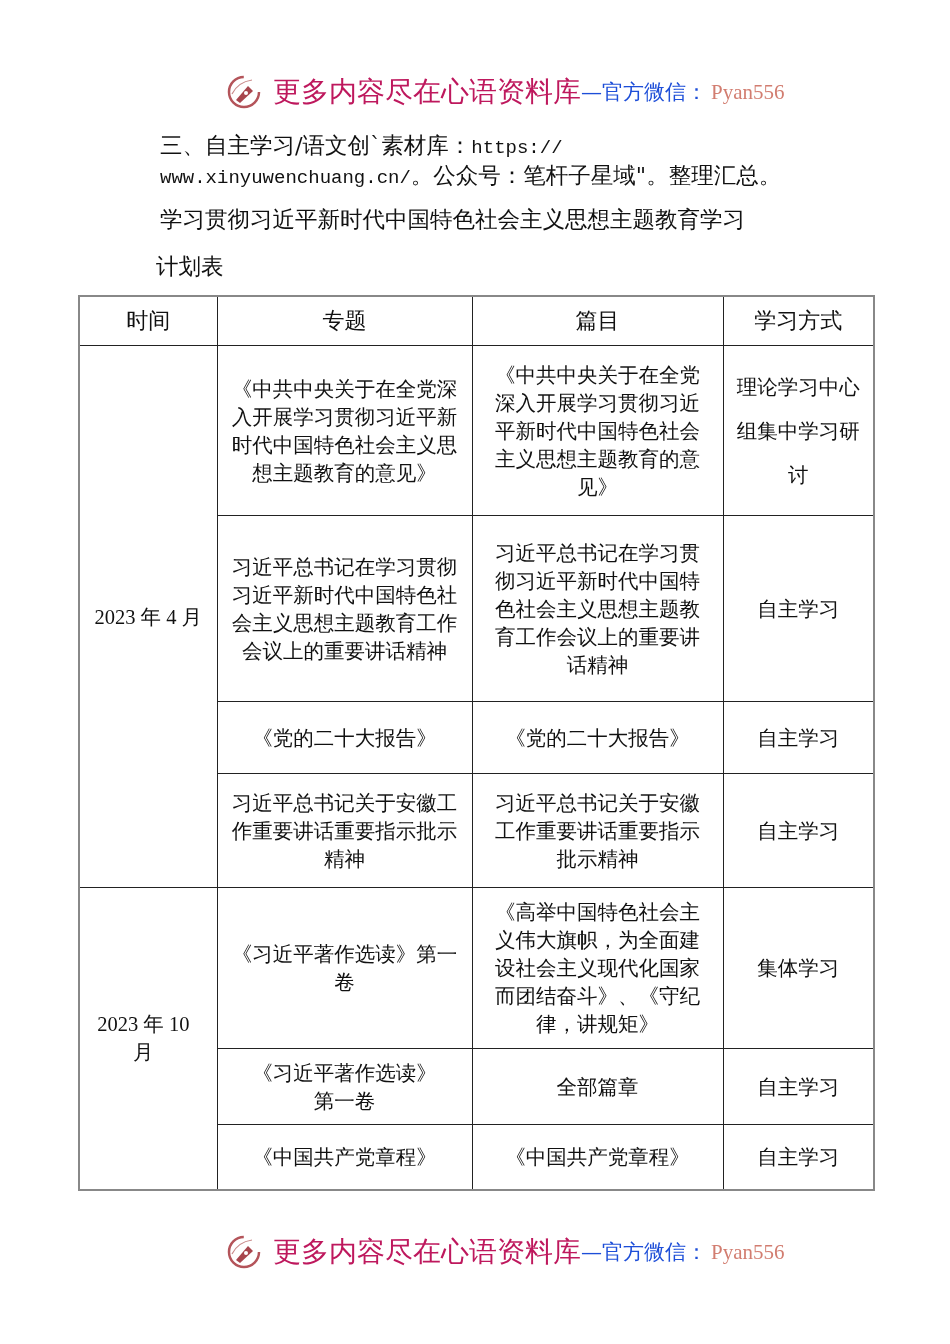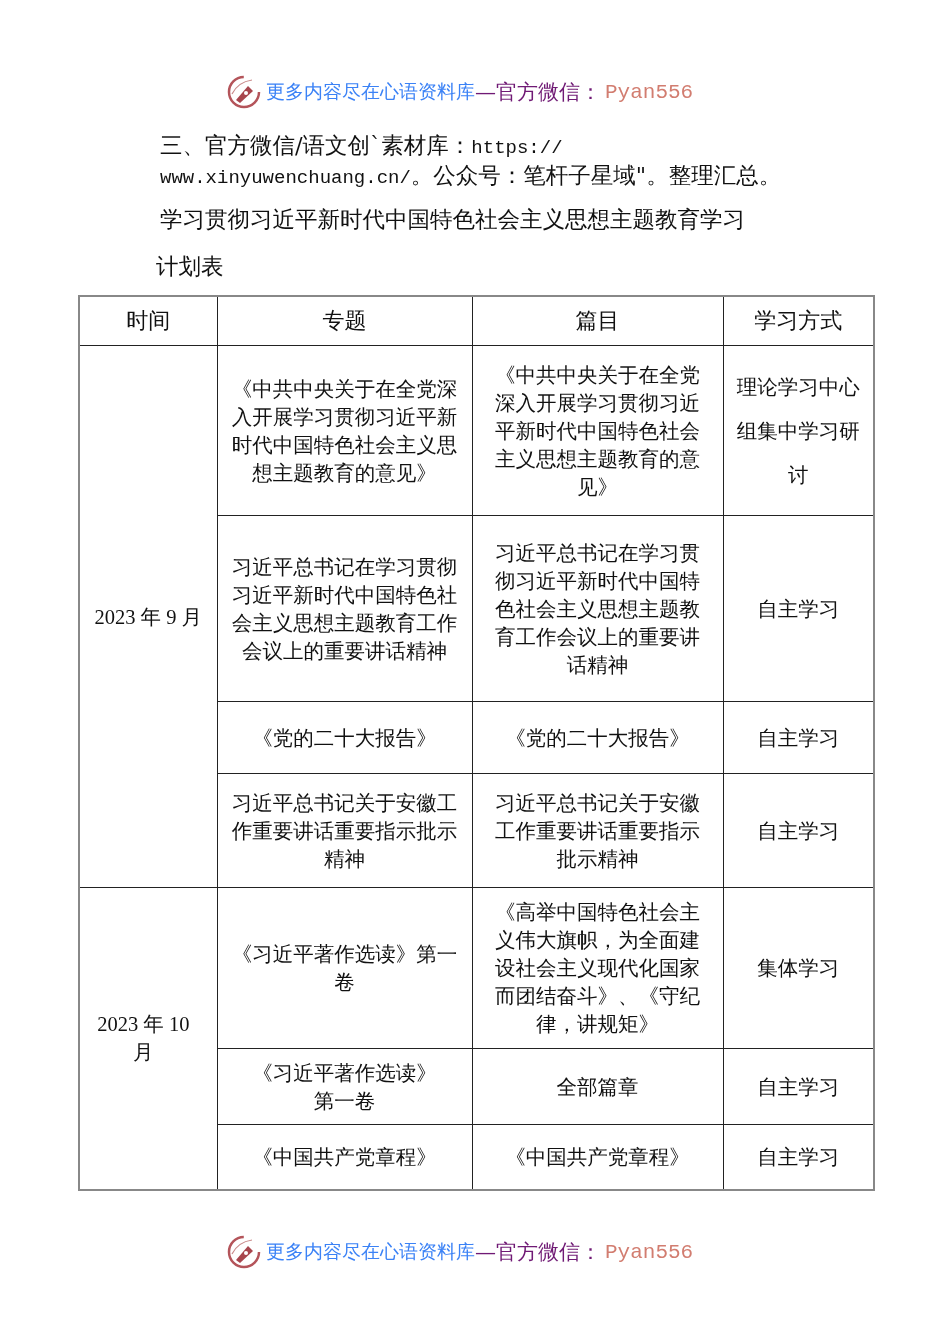--- a/index.html
+++ b/index.html
@@ -2,23 +2,23 @@
 <html><head>
 <meta charset="utf-8">
 <style>
   html, body { margin:0; padding:0; background:#ffffff; }
   body { width:950px; height:1344px; position:relative; overflow:hidden;
          font-family:"DejaVu Serif","Liberation Serif",serif; color:#111; }
   .banner { position:absolute; left:226px; height:40px; display:flex; align-items:center; }
   .banner.top { top:72px; }
   .banner.bottom { top:1232px; }
   .banner .logo { width:36px; height:36px; margin-right:4px; }
-  .banner .t1 { font-size:19px; color:#3b82f6; font-family:"DejaVu Serif",serif; letter-spacing:0px; }
-  .banner .t2 { font-size:21px; color:#701a75; font-family:"DejaVu Serif",serif; }
-  .banner .t3 { font-size:21px; color:#d27d70; font-family:Liberation Mono, monospace; margin-left:4px; }
+  .banner .t1 { font-size:28px; color:#be185d; font-family:"DejaVu Serif",serif; letter-spacing:0px;margin-left:7px; }
+  .banner .t2 { font-size:21px; color:#1d4ed8; font-family:"DejaVu Serif",serif; }
+  .banner .t3 { font-size:21px; color:#d27d70; font-family:Liberation Serif, serif; margin-left:4px; }
   .para { position:absolute; font-size:22.5px; line-height:30px; white-space:nowrap; }
   .p1 { left:160px; top:130px; }
   .p2 { left:160px; top:160px; }
   .p3 { left:160px; top:204px; }
   .p4 { left:108px; top:251px;margin-left:48px; }
   .url { font-family:"Liberation Mono","DejaVu Sans Mono",monospace; font-size:19px; letter-spacing:0px; }
   table.plan { position:absolute; left:78px; top:295px; border-collapse:collapse;
                table-layout:fixed; width:795px; }
   table.plan td, table.plan th { border:1.3px solid #222; text-align:center; vertical-align:middle;
                font-size:20.5px; line-height:28px; font-weight:normal; padding:0 14px; }
@@ -37,21 +37,21 @@
     <path d="M10 26 L22 12 L27 17 L14 29 Z" fill="#a8454d"></path>
     <circle cx="20" cy="19" r="2" fill="#fff"></circle>
     <path d="M6 20 Q12 8 26 6" fill="none" stroke="#c98a8a" stroke-width="1.2"></path>
   </svg>
   <span class="t1">更多内容尽在心语资料库</span>
   <span class="t2">—官方微信：</span>
   <span class="t3">Pyan556</span>
 </div>
 
 <div class="para p1">
-  <span>三、官方微信/语文创`素材库：</span><span class="url">https://</span>
+  <span>三、自主学习/语文创`素材库：</span><span class="url">https://</span>
 </div>
 <div class="para p2">
   <span class="url">www.xinyuwenchuang.cn/</span><span>。公众号：笔杆子星域"。整理汇总。</span>
 </div>
 
 <div class="para p3">学习贯彻习近平新时代中国特色社会主义思想主题教育学习</div>
 <div class="para p4">计划表</div>
 
 <table class="plan">
   <colgroup>
@@ -62,21 +62,21 @@
   </colgroup>
   <tbody>
       <tr>
     <th>时间</th>
     <th>专题</th>
     <th>篇目</th>
     <th>学习方式</th>
   </tr>
 
   <tr style="height:170px">
-    <td class="time" rowspan="4">2023 年 9 月</td>
+    <td class="time" rowspan="4">2023 年 4 月</td>
     <td>《中共中央关于在全党深入开展学习贯彻习近平新时代中国特色社会主义思想主题教育的意见》</td>
     <td>《中共中央关于在全党深入开展学习贯彻习近平新时代中国特色社会主义思想主题教育的意见》</td>
     <td class="method" style="line-height:44px">理论学习中心组集中学习研讨</td>
   </tr>
   <tr style="height:186px">
     <td>习近平总书记在学习贯彻习近平新时代中国特色社会主义思想主题教育工作会议上的重要讲话精神</td>
     <td>习近平总书记在学习贯彻习近平新时代中国特色社会主义思想主题教育工作会议上的重要讲话精神</td>
     <td class="method">自主学习</td>
   </tr>
   <tr style="height:72px">

